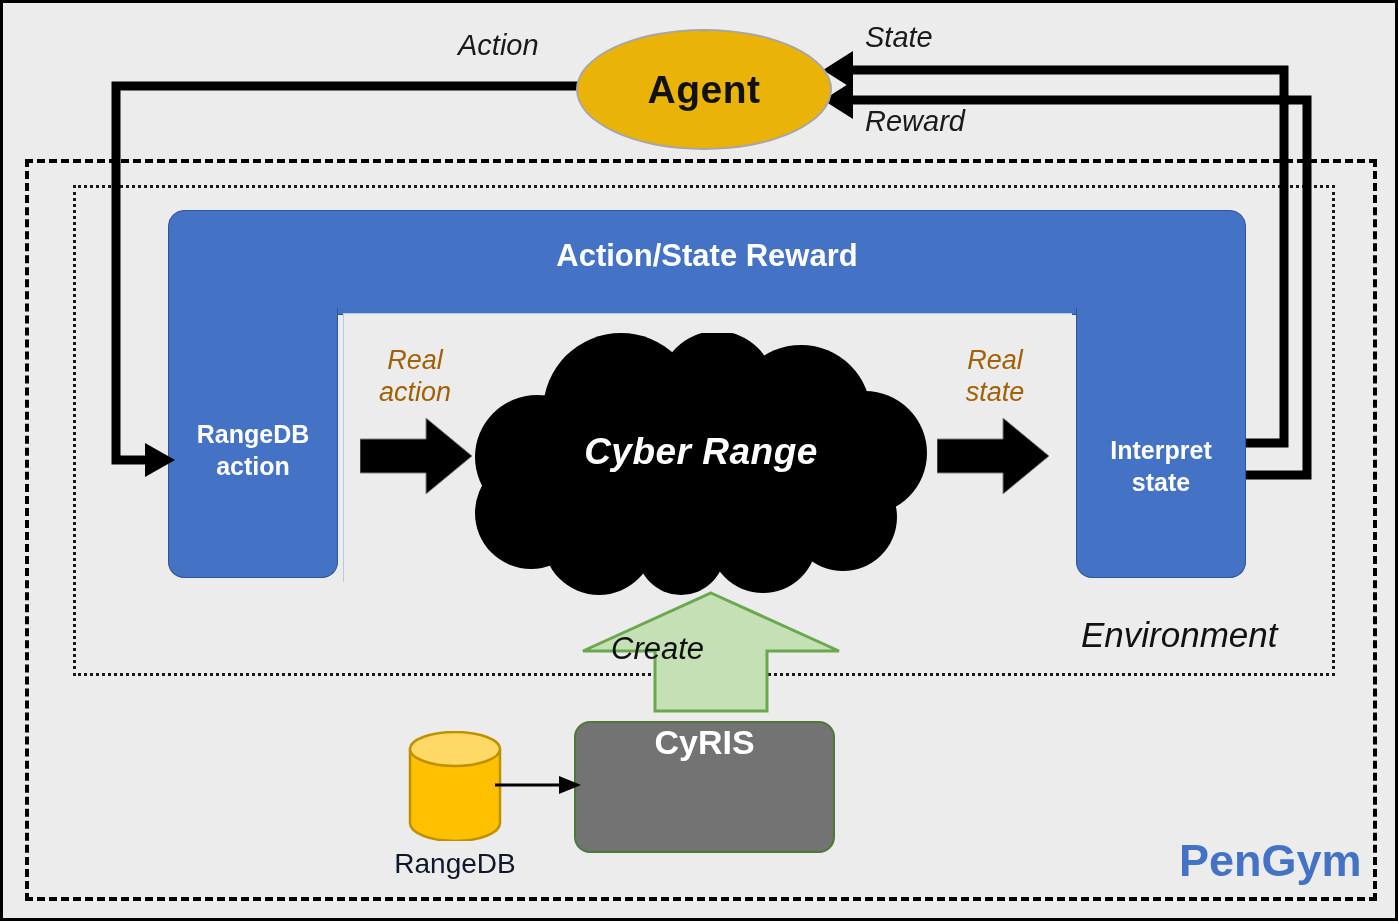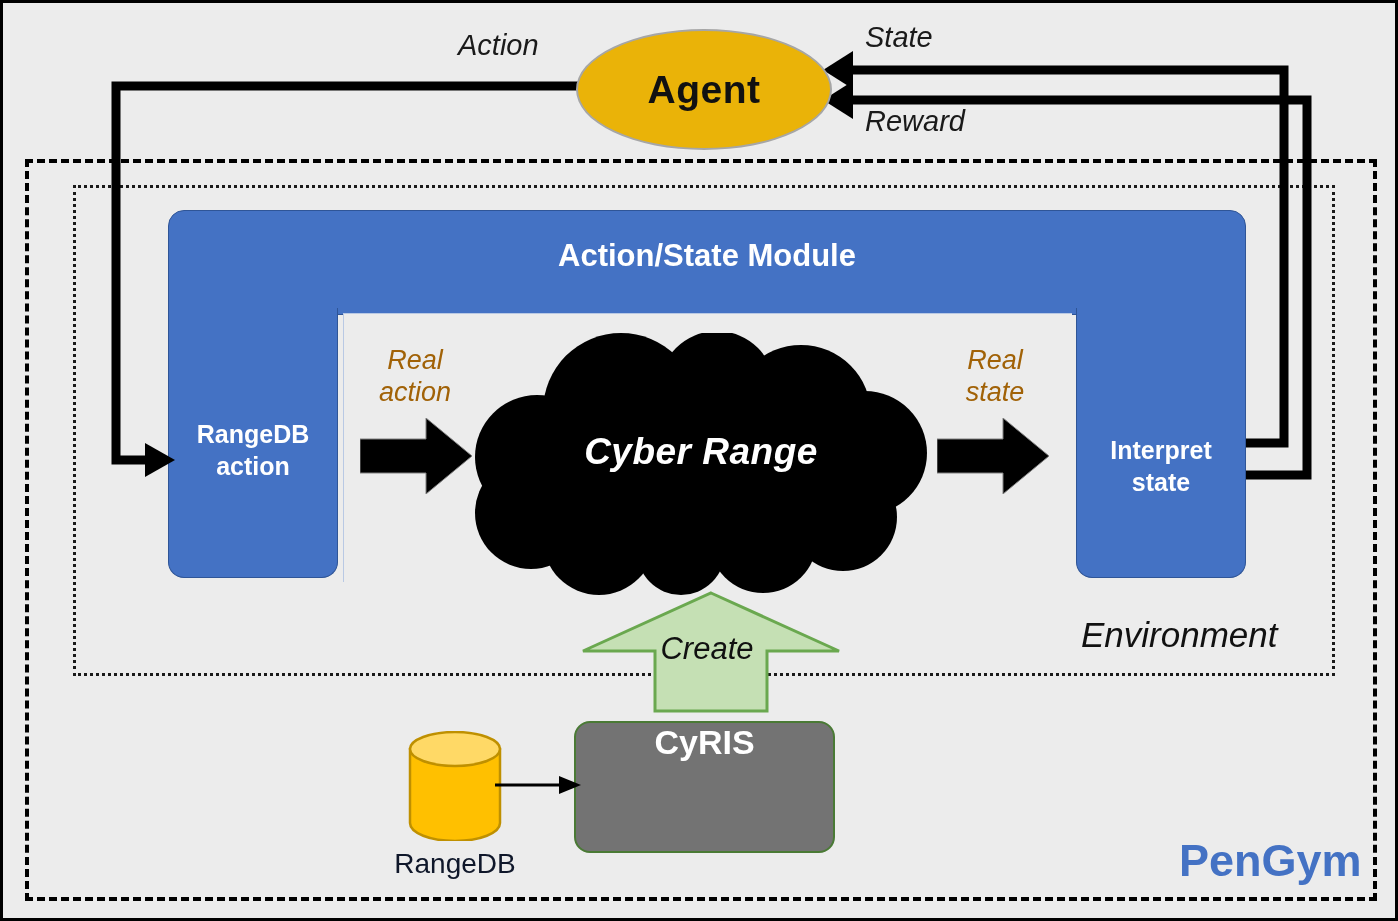--- a/index.html
+++ b/index.html
@@ -97,21 +97,21 @@
   
   #cyber-range-cloud{left:468px;top:330px;width:460px;height:262px;z-index:16;}
   #cyber-range-label{
     left:468px;top:428px;width:460px;text-align:center;
     font-size:37px;font-weight:bold;font-style:italic;color:#ffffff;z-index:18;
     letter-spacing:.5px;
   }
   
   #create-arrow{left:578px;top:588px;width:260px;height:122px;z-index:10;}
   #create-label{
-    left:574px;top:628px;width:260px;text-align:center;
+    left:608px;top:628px;width:260px;
     font-style:italic;font-size:31px;color:#111111;z-index:13;
   }
   
   #cyris-box{
     left:571px;top:718px;width:257px;height:128px;
     background:#737373;border:2px solid #4a7a35;border-radius:16px;
     display:flex;align-items:flex-start;justify-content:center;z-index:10;
   }
   #cyris-box .lbl{font-size:34px;font-weight:bold;color:#ffffff;}
   
@@ -132,21 +132,21 @@
   <div class="abs" id="pengym-box"></div>
   <div class="abs" id="pengym-label">PenGym</div>
 
   <div class="abs" id="environment-box"></div>
   <div class="abs" id="environment-label">Environment</div>
 
   <div class="abs" id="action-state-module">
     <div class="blue-seg" id="asm-top"></div>
     <div class="blue-seg" id="asm-left"></div>
     <div class="blue-seg" id="asm-right"></div>
-    <div id="asm-title">Action/State Module</div>
+    <div id="asm-title">Action/State Reward</div>
     <div class="blue-inner-label" id="convert-action-label">
       <span>RangeDB</span><br>
       <span>action</span>
     </div>
     <div class="blue-inner-label" id="interpret-state-label">
       <span>Interpret</span><br>
       <span>state</span>
     </div>
   </div>
 

